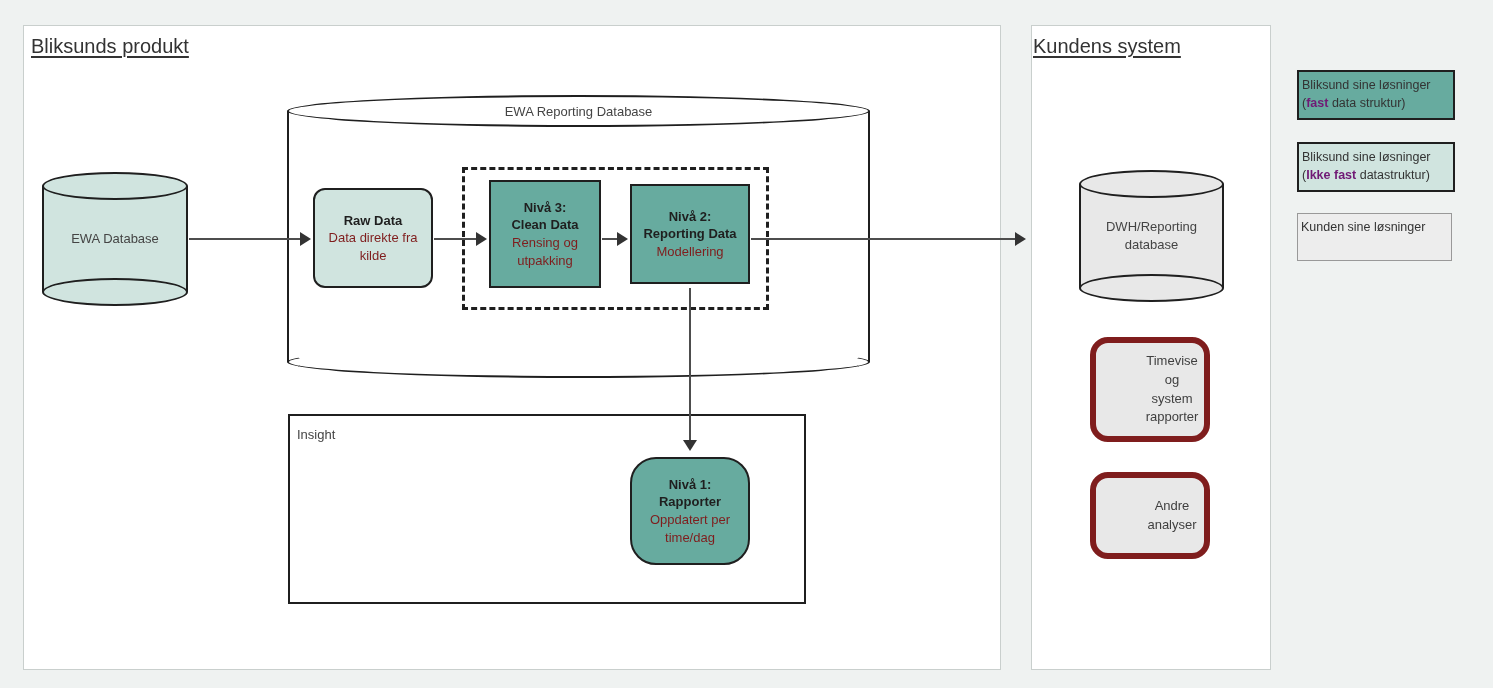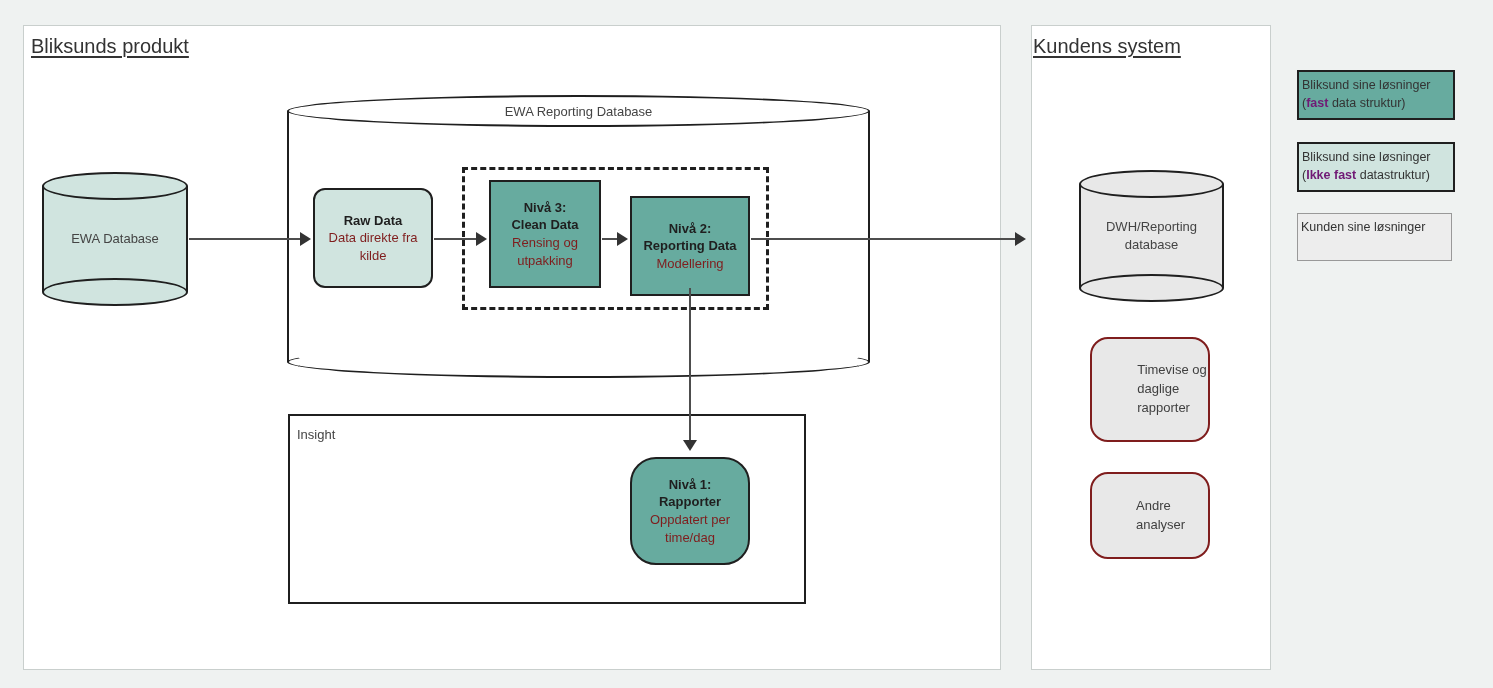--- a/index.html
+++ b/index.html
@@ -89,21 +89,21 @@
     align-items: center;
     justify-content: center;
     text-align: center;
     line-height: 1.35;
   }
   .pbox .hd { font-size: 13px; font-weight: bold; color: #1f1f1f; }
   .pbox .sub { font-size: 13px; color: #7f1d1d; }
 
   #box-raw    { left: 313px; top: 188px; width: 120px; height: 100px; background: #d0e4df; border-radius: 12px; }
   #box-clean  { left: 489px; top: 180px; width: 112px; height: 108px; background: #67ab9f; }
-  #box-report { left: 630px; top: 196px; width: 120px; height: 100px; background: #67ab9f; }
+  #box-report { left: 630px; top: 184px; width: 120px; height: 100px; background: #67ab9f; }
   #box-niva1  {
     left: 630px; top: 457px; width: 120px; height: 108px;
     background: #67ab9f; border-radius: 26px;
   }
 
   
   #dashed-group {
     position: absolute;
     left: 462px; top: 167px; width: 307px; height: 143px;
     border: 3px dashed #1f1f1f;
@@ -119,25 +119,26 @@
     box-sizing: border-box;
   }
   #insight-label {
     position: absolute; left: 297px; top: 427px;
     font-size: 13px; color: #444444;
   }
 
   
   .rbox {
     position: absolute;
-    border: 2px solid #7f1d1d;
+    border: 6px solid #7f1d1d;
     border-radius: 18px;
     background: #e8e8e8;
     box-sizing: border-box;
     display: flex; align-items: center; justify-content: center;
+    text-align: center;
     font-size: 13px; color: #3f3f3f; line-height: 1.45; padding-left: 44px;
   }
   #box-timevise { left: 1090px; top: 337px; width: 120px; height: 105px; }
   #box-andre    { left: 1090px; top: 472px; width: 120px; height: 87px; }
 
   
   .arrow-line {
     position: absolute;
     background: #4d4d4d;
   }
@@ -258,21 +259,21 @@
   <div class="cyl-top"></div>
   <div class="cyl-label">
     <span>DWH/Reporting</span><br>
     <span>database</span>
   </div>
 </div>
 
 <div class="rbox" id="box-timevise">
   <div>
     <span>Timevise og</span><br>
-    <span>daglige</span><br>
+    <span>system</span><br>
     <span>rapporter</span>
   </div>
 </div>
 
 <div class="rbox" id="box-andre">
   <div>Andre analyser</div>
 </div>
 
 <div class="legend-item" id="legend-1">
   <div>Bliksund sine løsninger</div>

